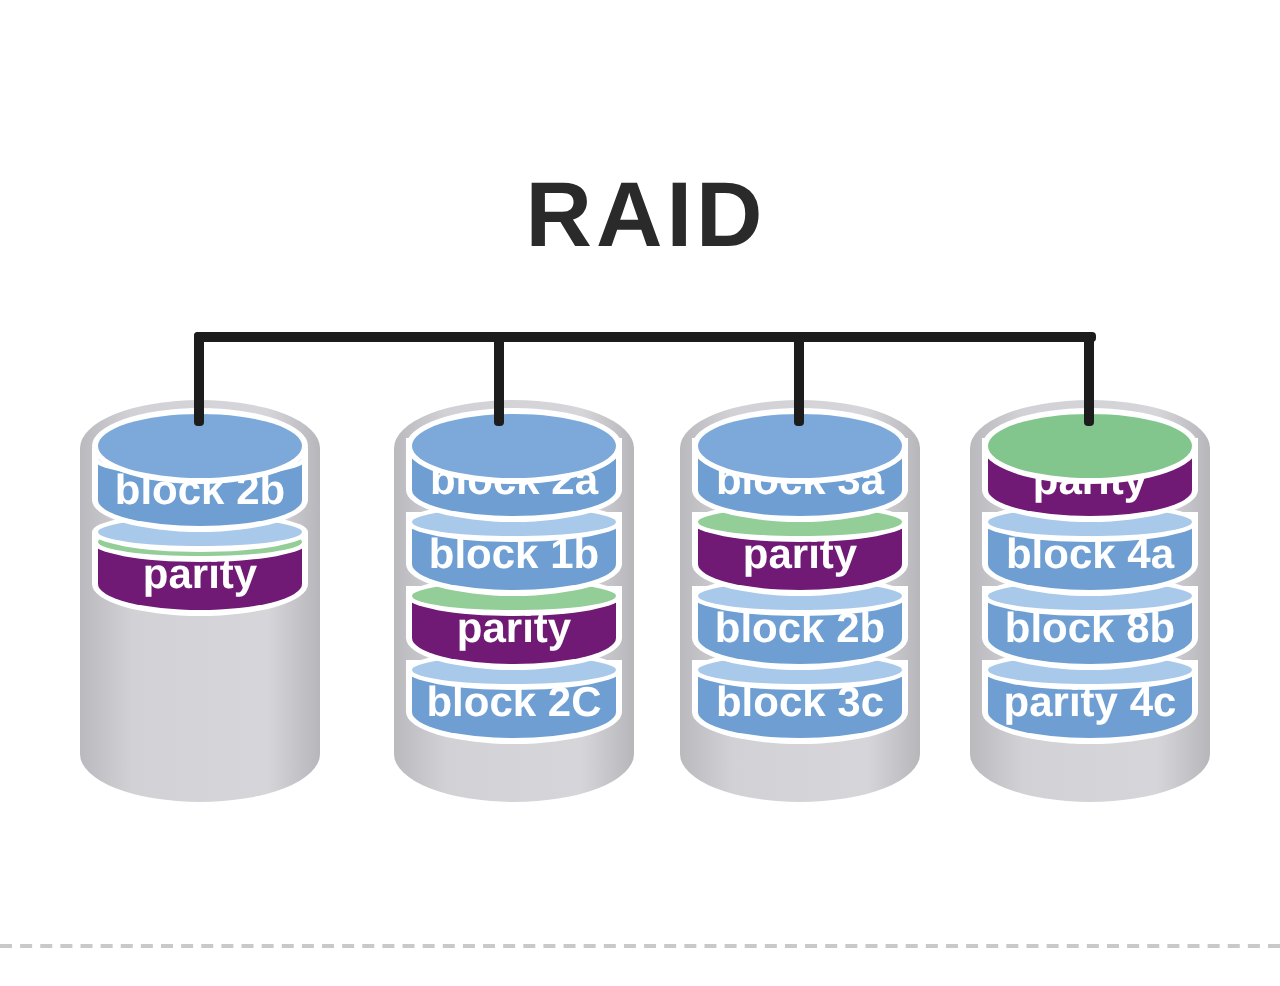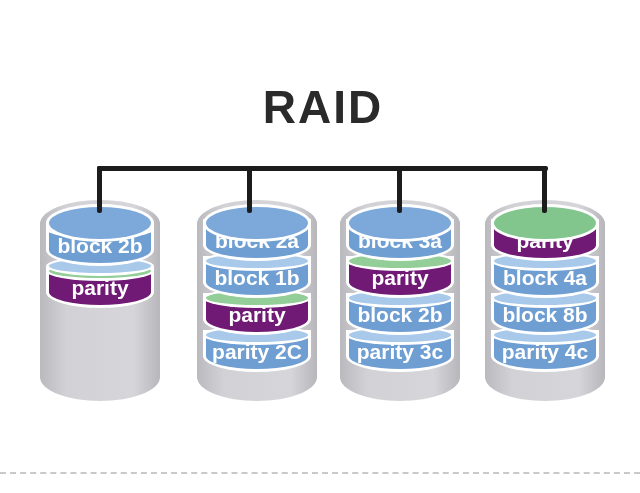--- a/index.html
+++ b/index.html
@@ -99,35 +99,35 @@
   <div class="drive d2">
     <div class="shell"></div>
     <div class="stack">
       <div class="cap blue-cap"></div>
       <div class="face blue">block 2a</div>
       <div class="rim blue-rim"></div>
       <div class="face blue">block 1b</div>
       <div class="rim green-rim"></div>
       <div class="face green">parity</div>
       <div class="rim blue-rim"></div>
-      <div class="face blue">parity 2C</div>
+      <div class="face blue">block 2C</div>
     </div>
   </div>
 
   <div class="drive d3">
     <div class="shell"></div>
     <div class="stack">
       <div class="cap blue-cap"></div>
       <div class="face blue">block 3a</div>
       <div class="rim green-rim"></div>
       <div class="face green">parity</div>
       <div class="rim blue-rim"></div>
       <div class="face blue">block 2b</div>
       <div class="rim blue-rim"></div>
-      <div class="face blue">parity 3c</div>
+      <div class="face blue">block 3c</div>
     </div>
   </div>
 
   <div class="drive d4">
     <div class="shell"></div>
     <div class="stack">
       <div class="cap green-cap"></div>
       <div class="face green">parity</div>
       <div class="rim blue-rim"></div>
       <div class="face blue">block 4a</div>

